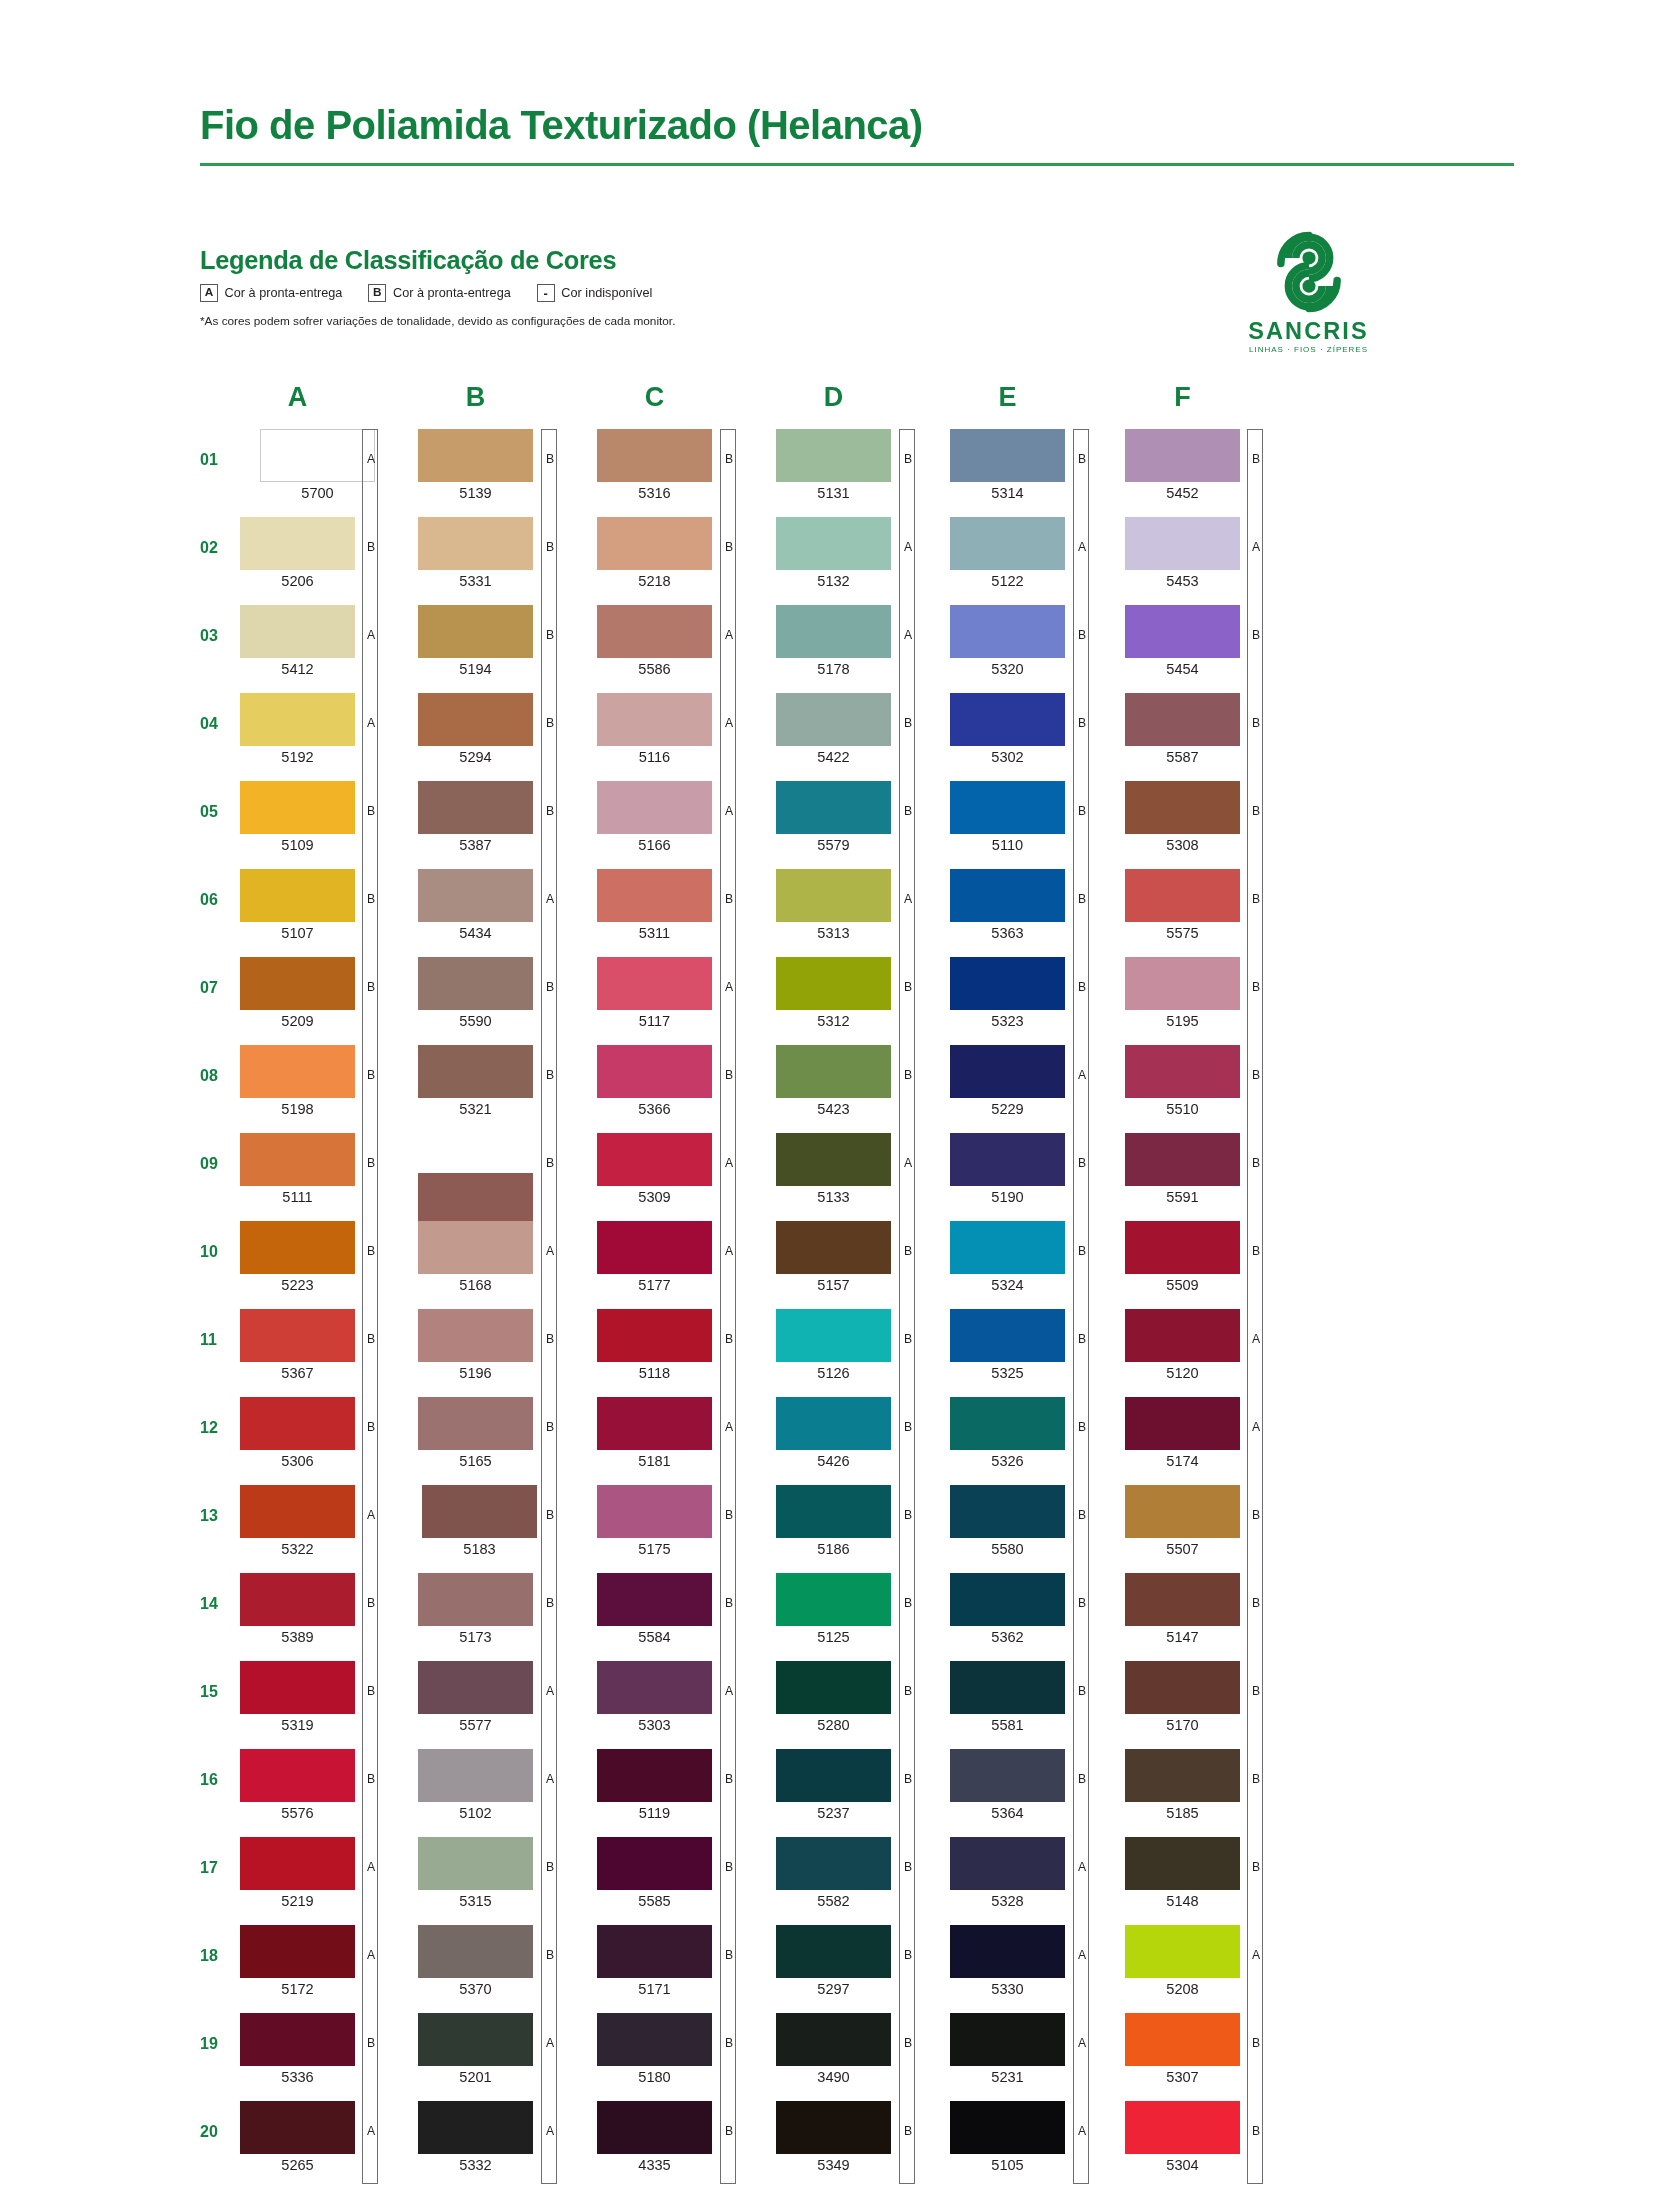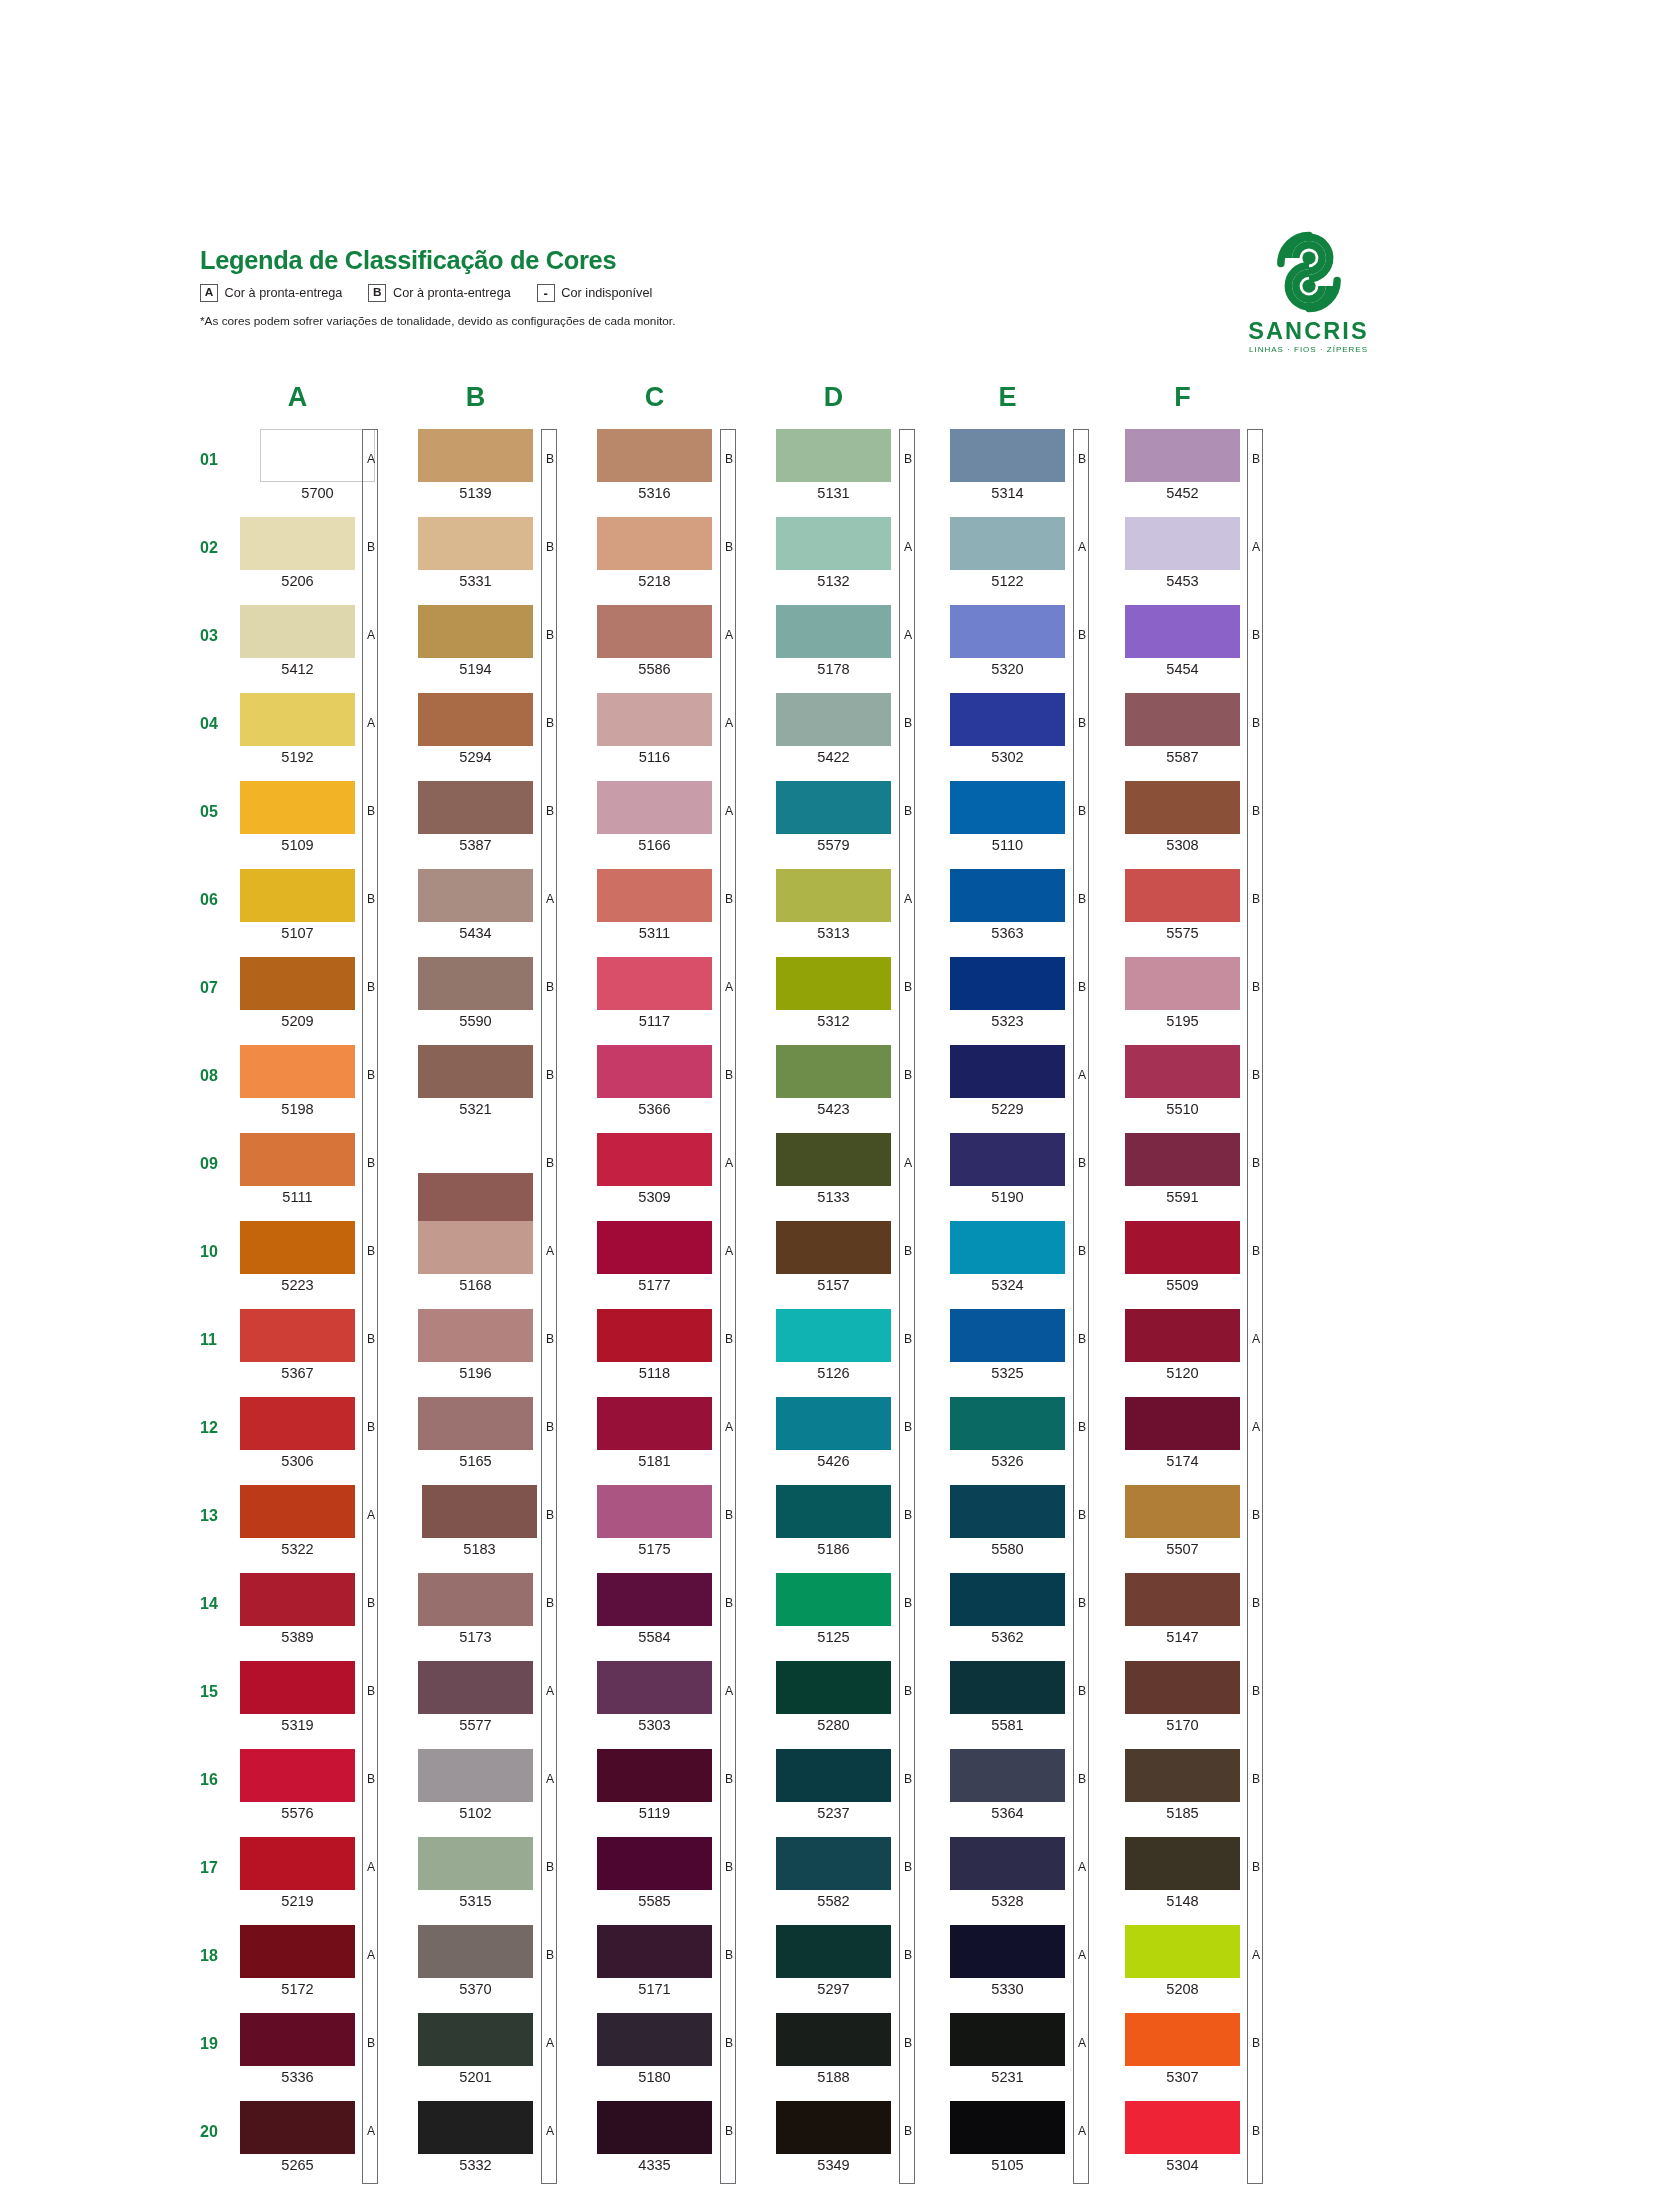--- a/index.html
+++ b/index.html
@@ -208,20 +208,24 @@
     font-size: 12.2px;
     color: #231f20;
     line-height: 1;
   }
 </style>
 </head>
 <body>
 
 <div class="page">
 
+  <div class="header">
+    <h1 class="doc-title">Fio de Poliamida Texturizado (Helanca)</h1>
+    <div class="title-rule"></div>
+  </div>
 
   <div class="legend">
     <div class="legend-title">Legenda de Classificação de Cores</div>
     <div class="legend-row">
 
       <div class="legend-item">
         <span class="legend-key">A</span>
         <span class="legend-text">Cor à pronta-entrega</span>
       </div>
 
@@ -764,21 +768,21 @@
           <div class="cell" style="left: 218px;">
             <div class="swatch" style="background: rgb(47, 58, 51);"></div>
             <div class="code">5201</div>
           </div>
           <div class="cell" style="left: 397px;">
             <div class="swatch" style="background: rgb(47, 36, 49);"></div>
             <div class="code">5180</div>
           </div>
           <div class="cell" style="left: 576px;">
             <div class="swatch" style="background: rgb(24, 31, 27);"></div>
-            <div class="code">5188</div>
+            <div class="code">3490</div>
           </div>
           <div class="cell" style="left: 750px;">
             <div class="swatch" style="background: rgb(19, 21, 18);"></div>
             <div class="code">5231</div>
           </div>
           <div class="cell" style="left: 925px;">
             <div class="swatch" style="background: rgb(240, 90, 24);"></div>
             <div class="code">5307</div>
           </div>
         </div>

